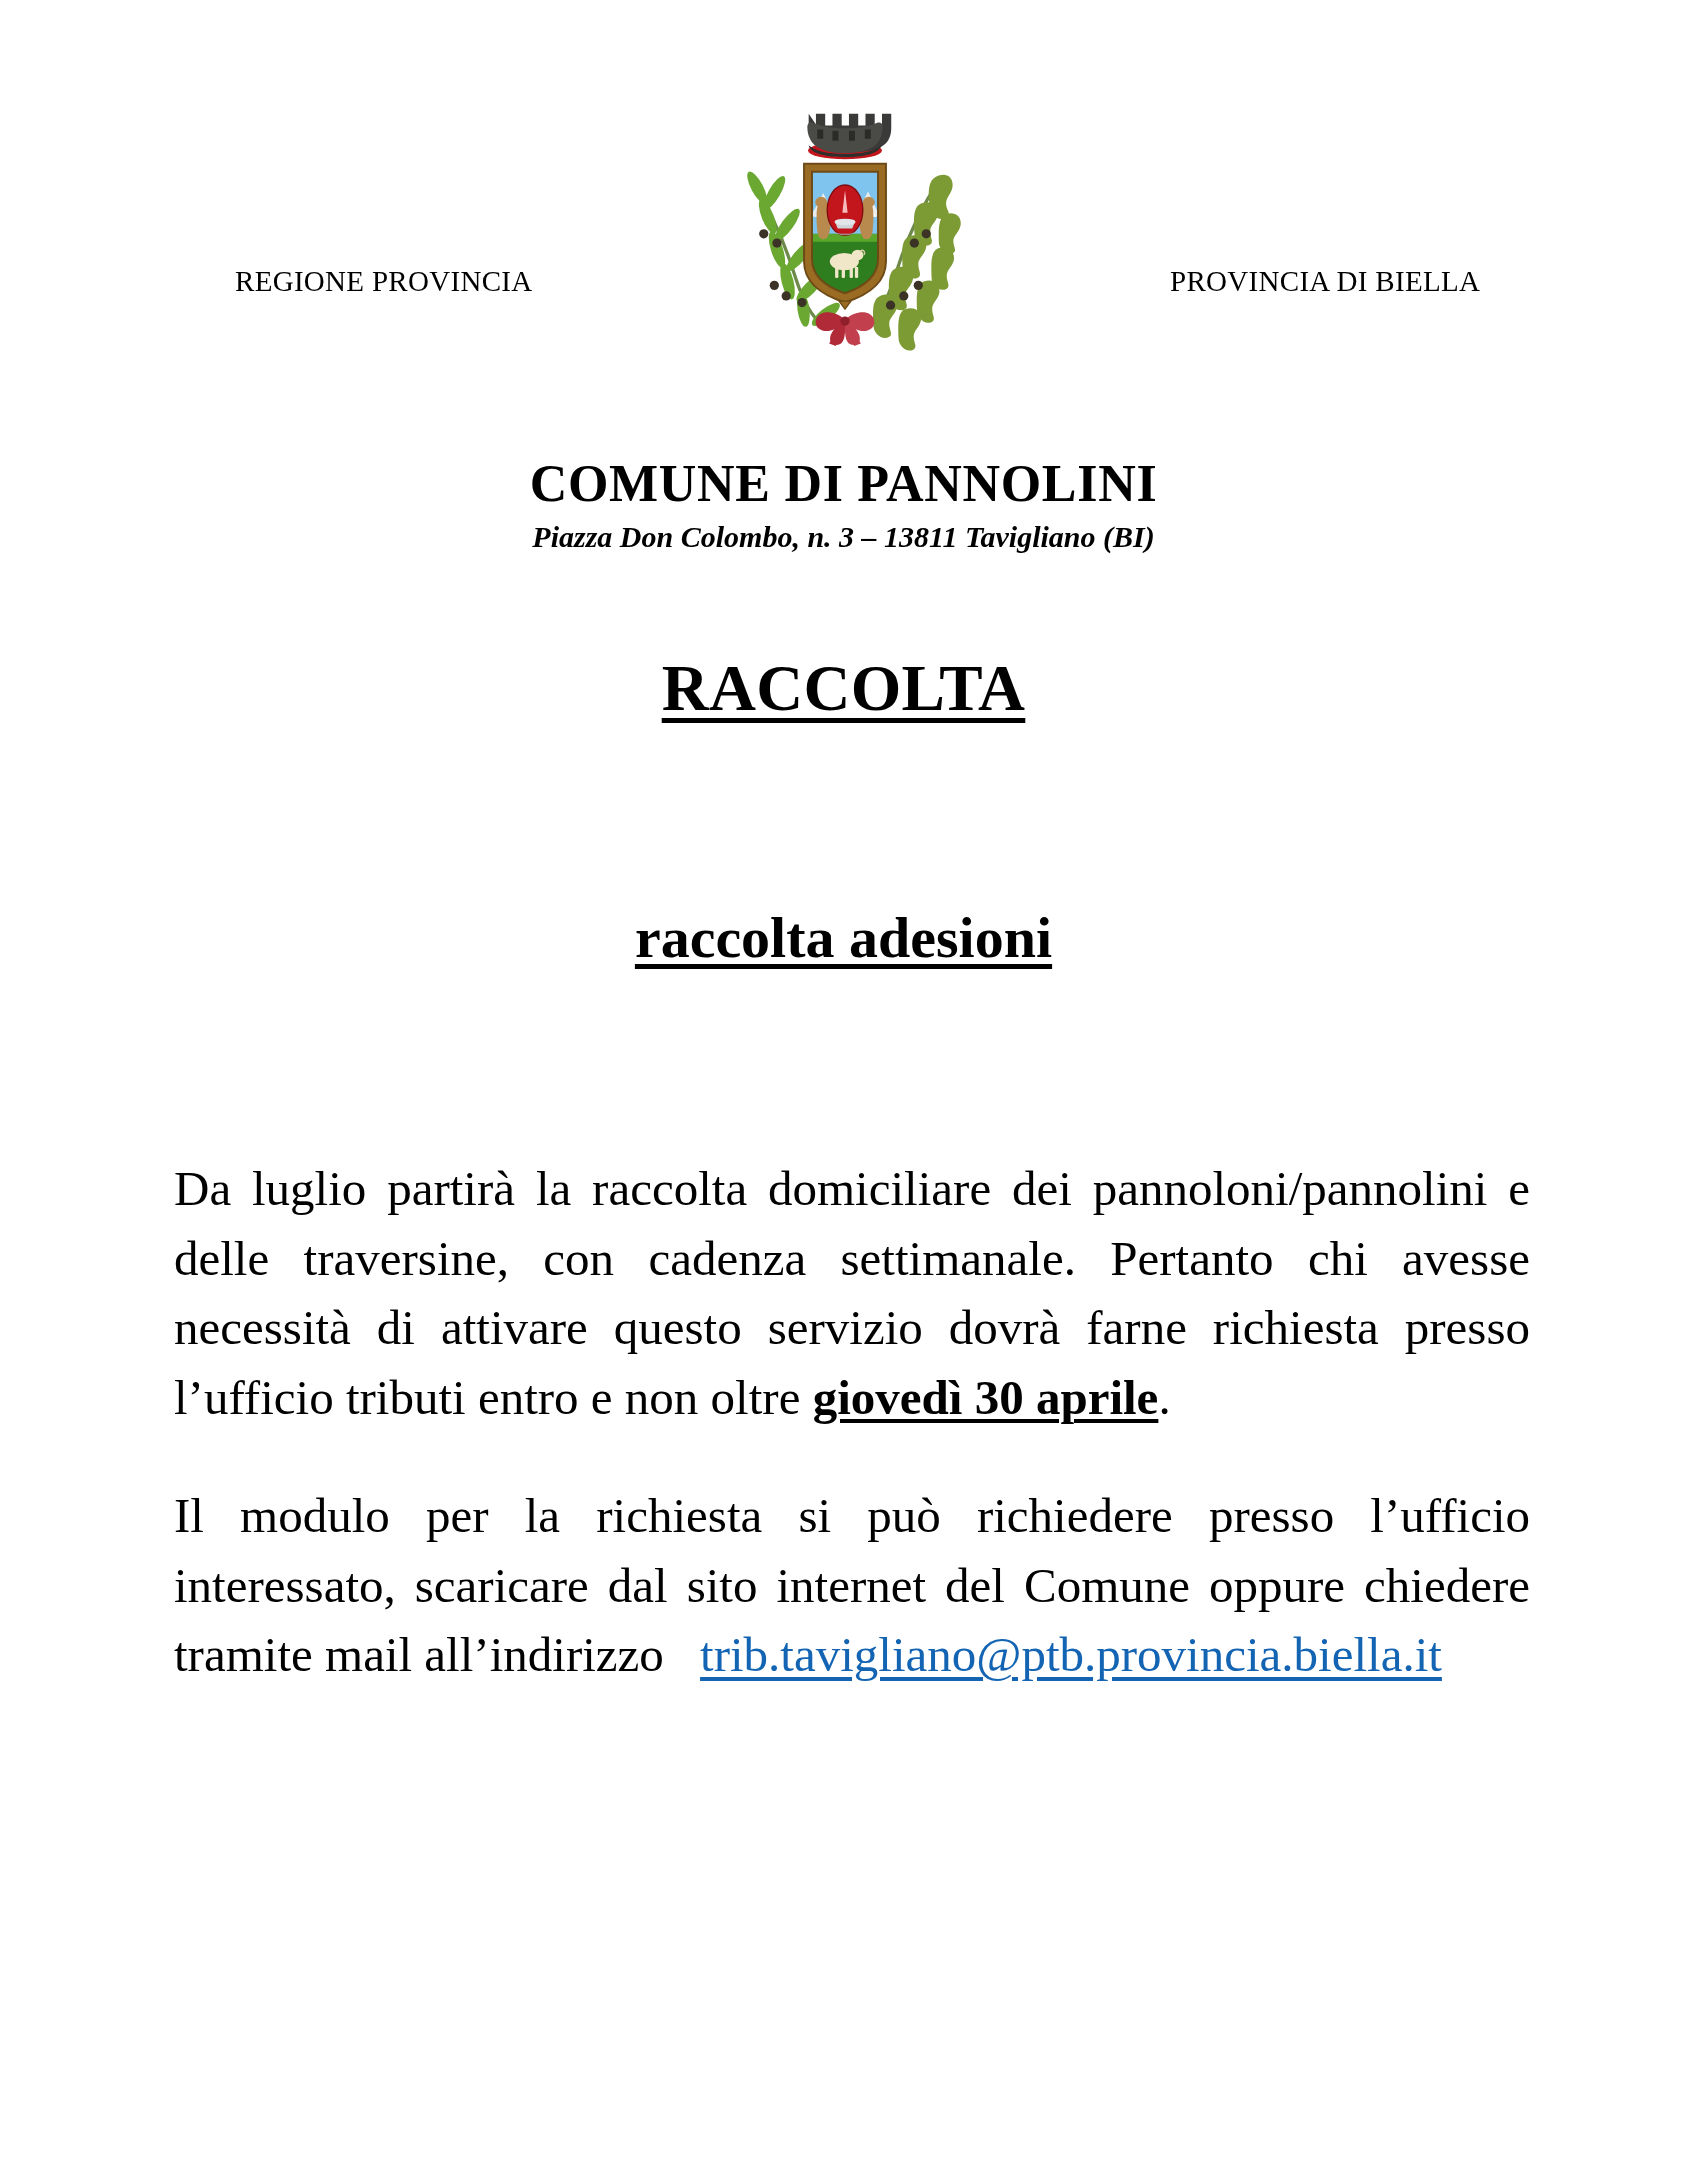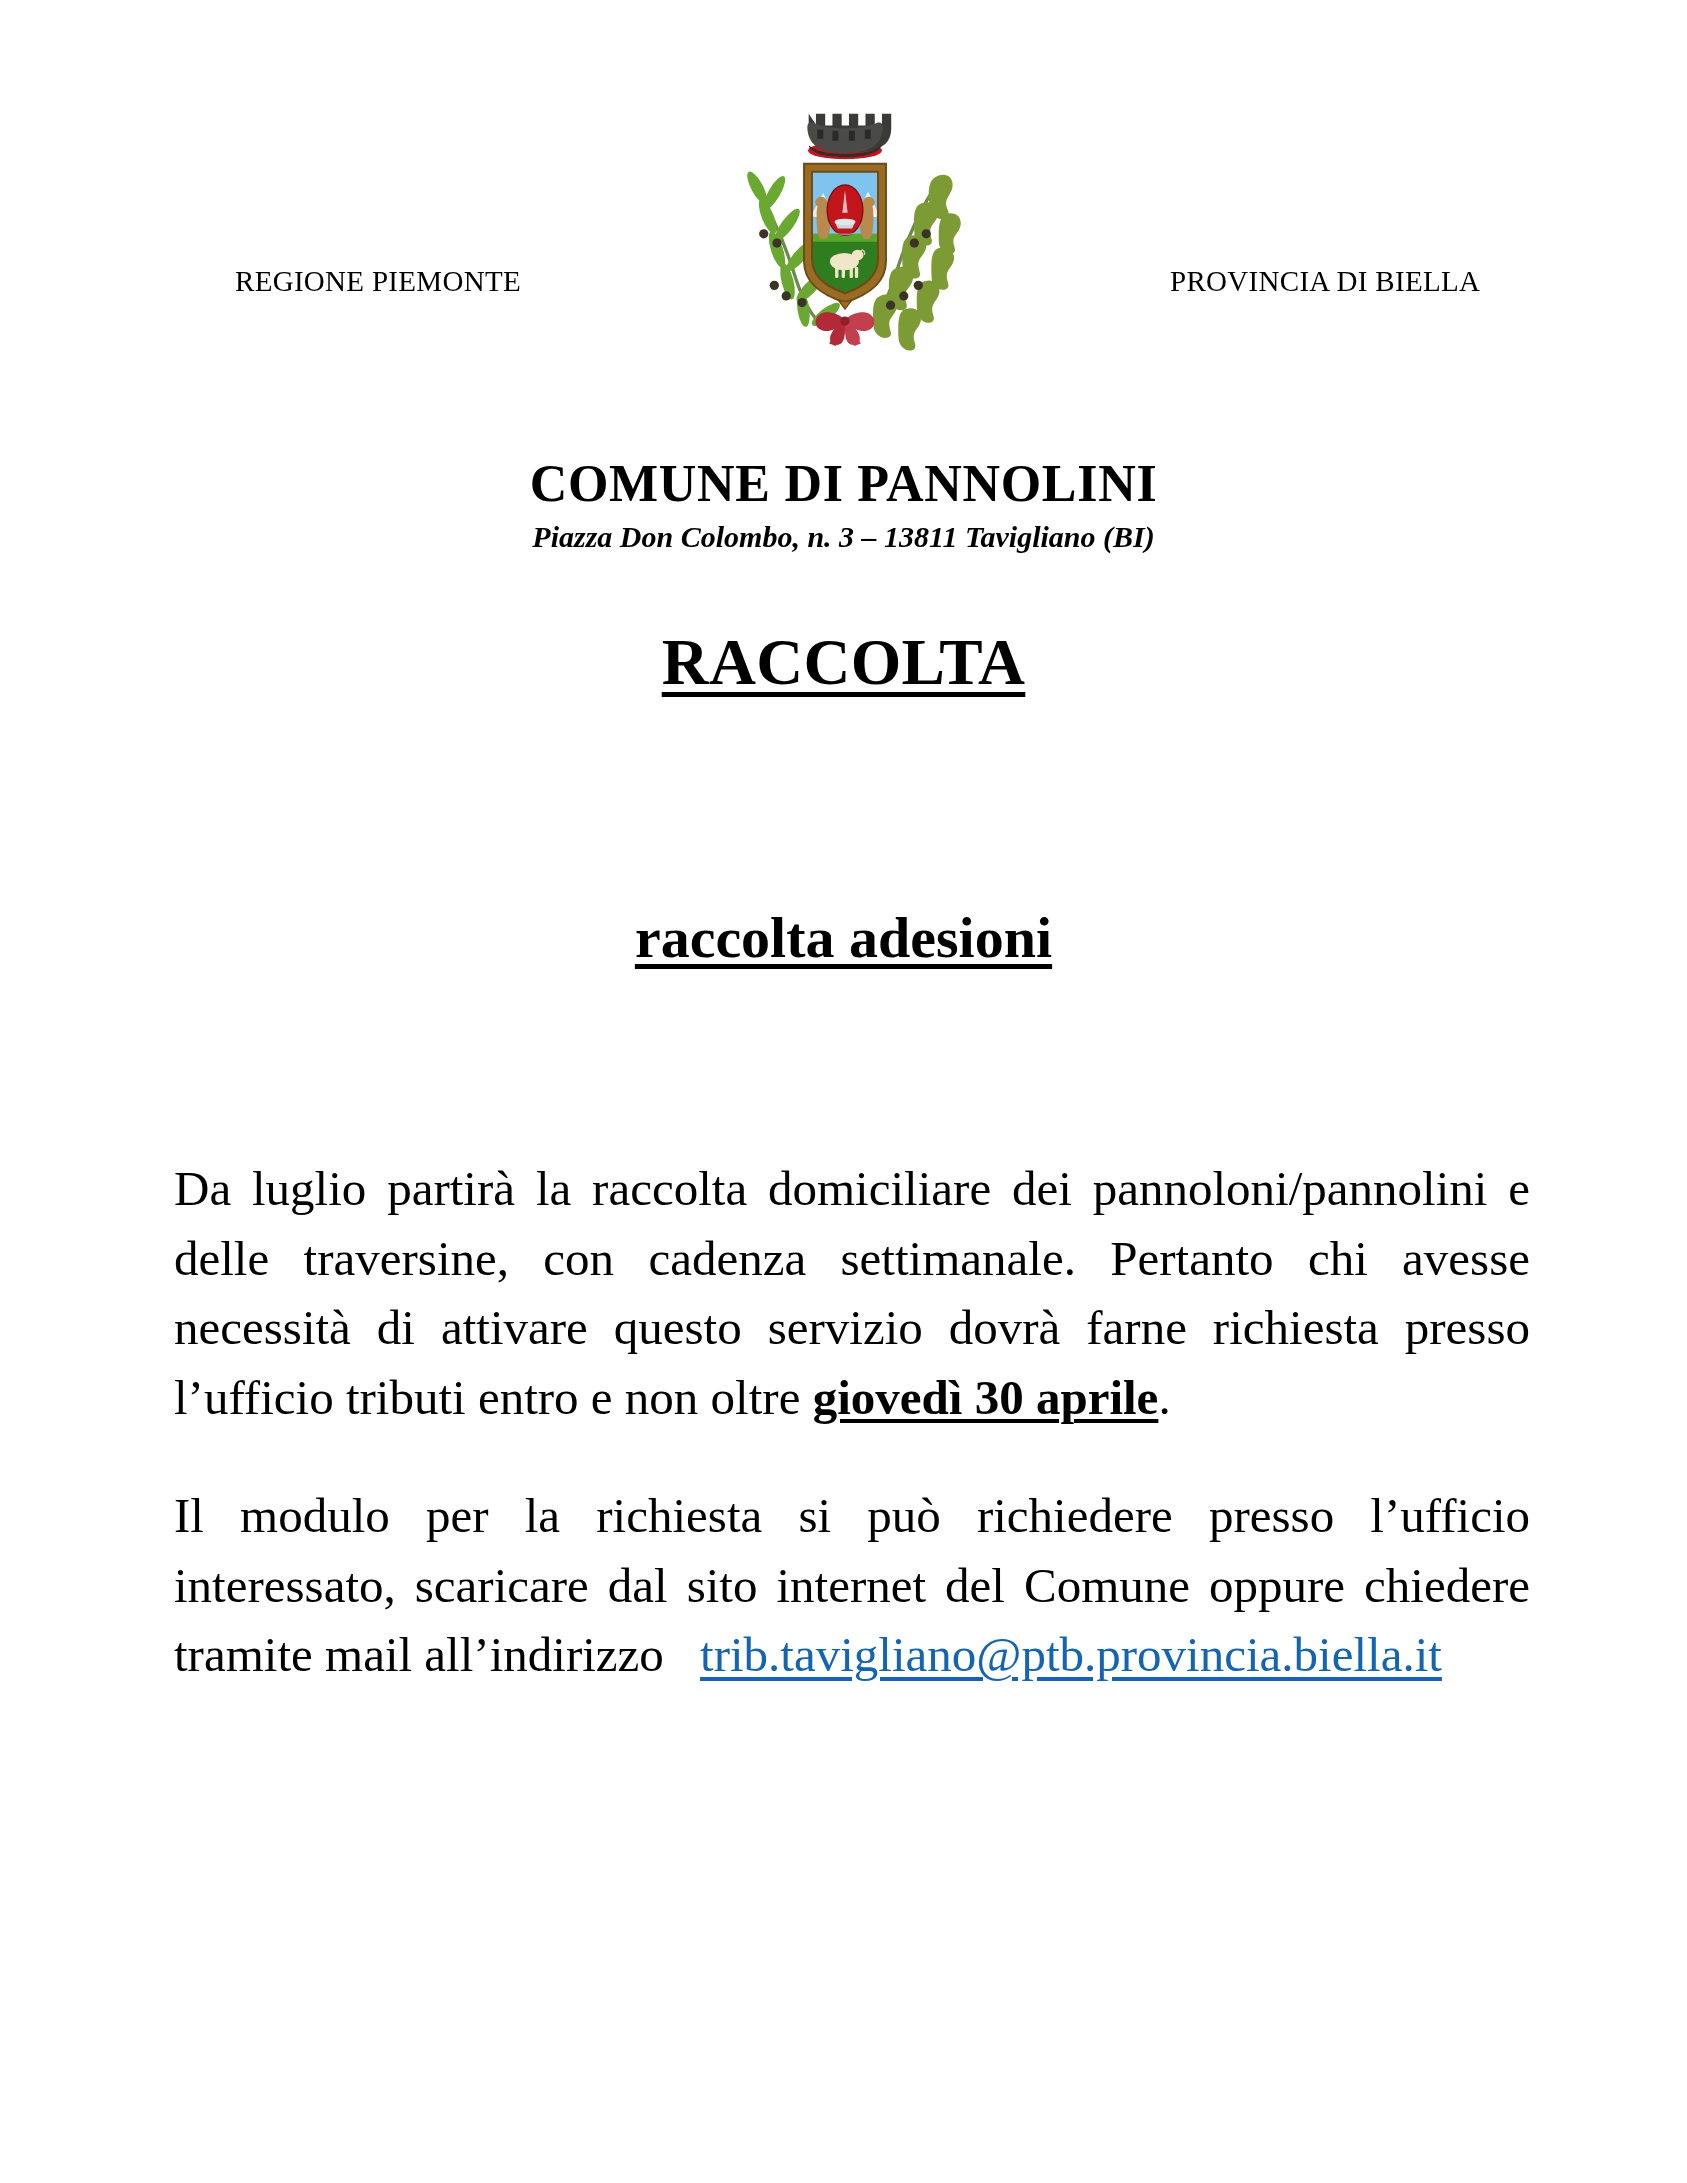--- a/index.html
+++ b/index.html
@@ -82,21 +82,21 @@
     font-weight: bold;
     font-style: italic;
     line-height: 1.1;
     margin: 9.3px 0 0 0;
   }
 
   
   .main-heading {
     position: absolute;
     left: 182px;
-    top: 624px;
+    top: 650px;
     width: 1323px;
     text-align: center;
     font-size: 65px;
     font-weight: bold;
     line-height: 1.17;
     letter-spacing: 0.3px;
   }
   .main-heading .u {
     text-decoration: underline;
     text-decoration-thickness: 5.3px;
@@ -153,21 +153,21 @@
     margin-left: 24px;
   }
 </style>
 </head>
 <body>
 
 <div class="page">
 
   <div class="header-band">
 
-    <div class="region-label">REGIONE PIEMONTE</div>
+    <div class="region-label">REGIONE PROVINCIA</div>
 
     <div class="province-label">PROVINCIA DI BIELLA</div>
 
     <div class="crest">
       <svg viewBox="0 0 430 465" xmlns="http://www.w3.org/2000/svg">
 
         <g>
 
           <ellipse cx="215" cy="132" rx="56" ry="13" fill="#c3161c"></ellipse>
 

